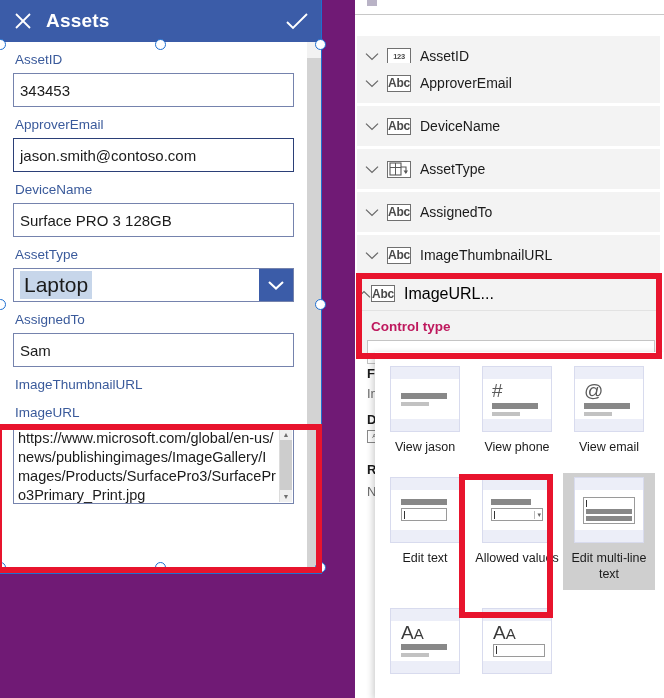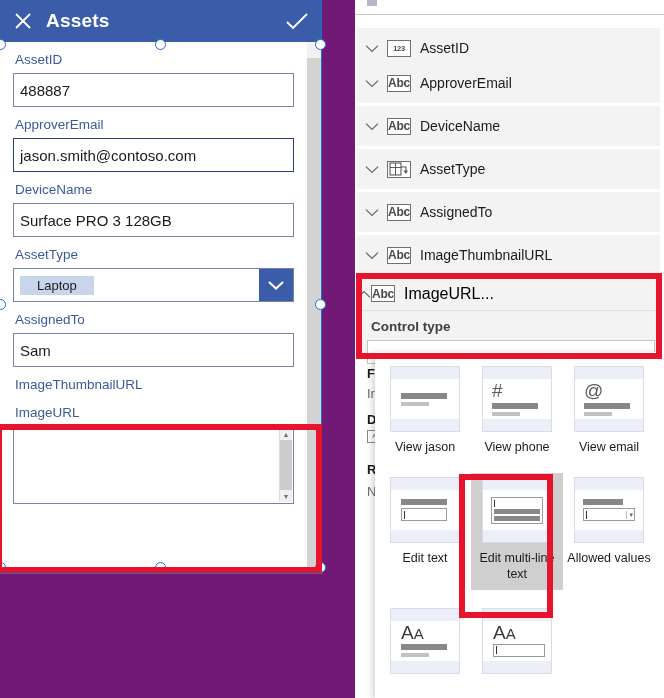--- a/index.html
+++ b/index.html
@@ -52,21 +52,21 @@
     margin-bottom: 3px;
   }
   .fld-input {
     height: 34px; border: 1.4px solid #7583ad; background: #ffffff;
     display: flex; align-items: center; padding: 0 6px;
     font-size: 15px; color: #1b1b1b;
   }
   .fld-input.dark { border-color: #2b3f77; }
   .fld-input.dropdown { padding: 0; position: relative; overflow: hidden; }
   .ddl-value {
-    margin: 0 0 0 6px; background: #c7d6ea; padding: 2px 17px; font-size: 13px; color:#1b1b1b;
+    margin: 0 0 0 6px; background: #c7d6ea; padding: 2px 4px; font-size: 21px; color:#1b1b1b;
   }
   .ddl-arrow {
     position: absolute; right: 0; top: 0; width: 34px; height: 100%;
     background: #3b5ca8; display: flex; align-items: center; justify-content: center;
     color: #ffffff;
   }
   .fld-textarea {
     height: 78px; border: 1.4px solid #7583ad; background: #ffffff;
     font-size: 14.5px; color: #1b1b1b; line-height: 19px;
     padding: 2px 4px; position: relative; overflow: hidden;
@@ -139,21 +139,21 @@
   
   #imageurl-card {
     position: absolute; left: 2px; top: 277px; width: 303px; height: 80px;
     background: #f3f3f3;
   }
   #imageurl-head {
     height: 34px; display: flex; align-items: center; position: relative;
     border-bottom: 1px solid #e2e2e2;
   }
   #ctrl-type-label {
-    font-size: 13.5px; color: #404040; font-weight: bold;
+    font-size: 13.5px; color: #be185d; font-weight: bold;
     padding: 8px 0 0 14px;
   }
   #ctrl-type-input {
     position: absolute; left: 12px; top: 340px; width: 288px; height: 24px;
     border: 1px solid #c4c4c4; background: #ffffff; z-index: 5;
   }
 
   
   .hidden-prop {
     position: absolute; left: 12px; font-size: 13px; color: #1b1b1b;
@@ -242,21 +242,21 @@
           <svg width="26" height="20" viewBox="0 0 26 20">
               <polyline points="3,11 9,17 23,3" fill="none" stroke="#fff" stroke-width="1.9"></polyline>
             </svg>
         </div>
       </div>
 
       <div id="fields-area">
 
         <div class="fld">
           <div class="fld-label">AssetID</div>
-          <div class="fld-input">488887</div>
+          <div class="fld-input">343453</div>
         </div>
 
         <div class="fld">
           <div class="fld-label">ApproverEmail</div>
           <div class="fld-input dark">jason.smith@contoso.com</div>
         </div>
 
         <div class="fld">
           <div class="fld-label">DeviceName</div>
           <div class="fld-input">Surface PRO 3 128GB</div>
@@ -279,20 +279,21 @@
           <div class="fld-input">Sam</div>
         </div>
 
         <div class="fld">
           <div class="fld-label">ImageThumbnailURL</div>
         </div>
 
         <div class="fld">
           <div class="fld-label">ImageURL</div>
           <div class="fld-textarea">
+            <span>https://www.microsoft.com/global/en-us/news/publishingimages/ImageGallery/Images/Products/SurfacePro3/SurfacePro3Primary_Print.jpg</span>
             <span class="ta-scroll">
               <span class="arw">▲</span>
               <span class="thumb"></span>
               <span class="arw" style="position:absolute;left:0;right:0;bottom:0;">▼</span>
             </span>
           </div>
         </div>
 
       </div>
 
@@ -310,21 +311,21 @@
     <div class="handle" style="left:155px; top:562px;"></div>
     <div class="handle" style="left:315px; top:562px;"></div>
 
     <div class="redbox" style="left:-4px; top:424px; width:326px; height:149px;"></div>
   </div>
 
   <div id="right-panel">
     <div id="panel-stub"></div>
     <div id="panel-topline"></div>
 
-    <div class="fieldcard" style="top:28px;">
+    <div class="fieldcard" style="top:36px;">
       <span class="chev">
         <svg width="14" height="9" viewBox="0 0 14 9">
             <polyline points="1,1.6 7,7.4 13,1.6" fill="none" stroke="#6a6a6a" stroke-width="1.3"></polyline>
           </svg>
       </span>
       <span class="typeicon num">123</span>
       <span class="fname">AssetID</span>
     </div>
 
     <div class="fieldcard" style="top:63px;">
@@ -455,48 +456,48 @@
             <div class="gt-mid" style="align-items:flex-start;padding-left:10px;">
               <div class="bar"></div>
               <div class="inputbox">
                   <span class="caret"></span>
                 </div>
             </div>
             <div class="gt-bot"></div>
           </div>
           <div class="gal-label">Edit text</div>
         </div>
+        <div class="gal-cell">
+          <div class="gal-thumb">
+            <div class="gt-top"></div>
+            <div class="gt-mid" style="align-items:flex-start;padding-left:8px;">
+              <div class="bar md"></div>
+              <div class="ddbox">
+                  <span class="caret"></span>
+                  <span class="dda">▾</span>
+                </div>
+            </div>
+            <div class="gt-bot"></div>
+          </div>
+          <div class="gal-label">Allowed values</div>
+        </div>
         <div class="gal-cell sel">
           <div class="gal-thumb">
             <div class="gt-top"></div>
             <div class="gt-mid">
               <div class="mlbox">
                 <span class="caret"></span>
                 <span class="bar"></span>
                 <span class="bar"></span>
               </div>
             </div>
             <div class="gt-bot"></div>
           </div>
           <div class="gal-label">Edit multi-line text</div>
         </div>
-        <div class="gal-cell">
-          <div class="gal-thumb">
-            <div class="gt-top"></div>
-            <div class="gt-mid" style="align-items:flex-start;padding-left:8px;">
-              <div class="bar md"></div>
-              <div class="ddbox">
-                  <span class="caret"></span>
-                  <span class="dda">▾</span>
-                </div>
-            </div>
-            <div class="gt-bot"></div>
-          </div>
-          <div class="gal-label">Allowed values</div>
-        </div>
       </div>
 
       <div class="gal-row" style="margin-top:14px;">
         <div class="gal-cell">
           <div class="gal-thumb">
             <div class="gt-top"></div>
             <div class="gt-mid" style="align-items:flex-start;padding-left:10px;">
               <div class="aa"><small>A</small>A</div>
               <div class="bar"></div>
                 <div class="bar sm"></div>

